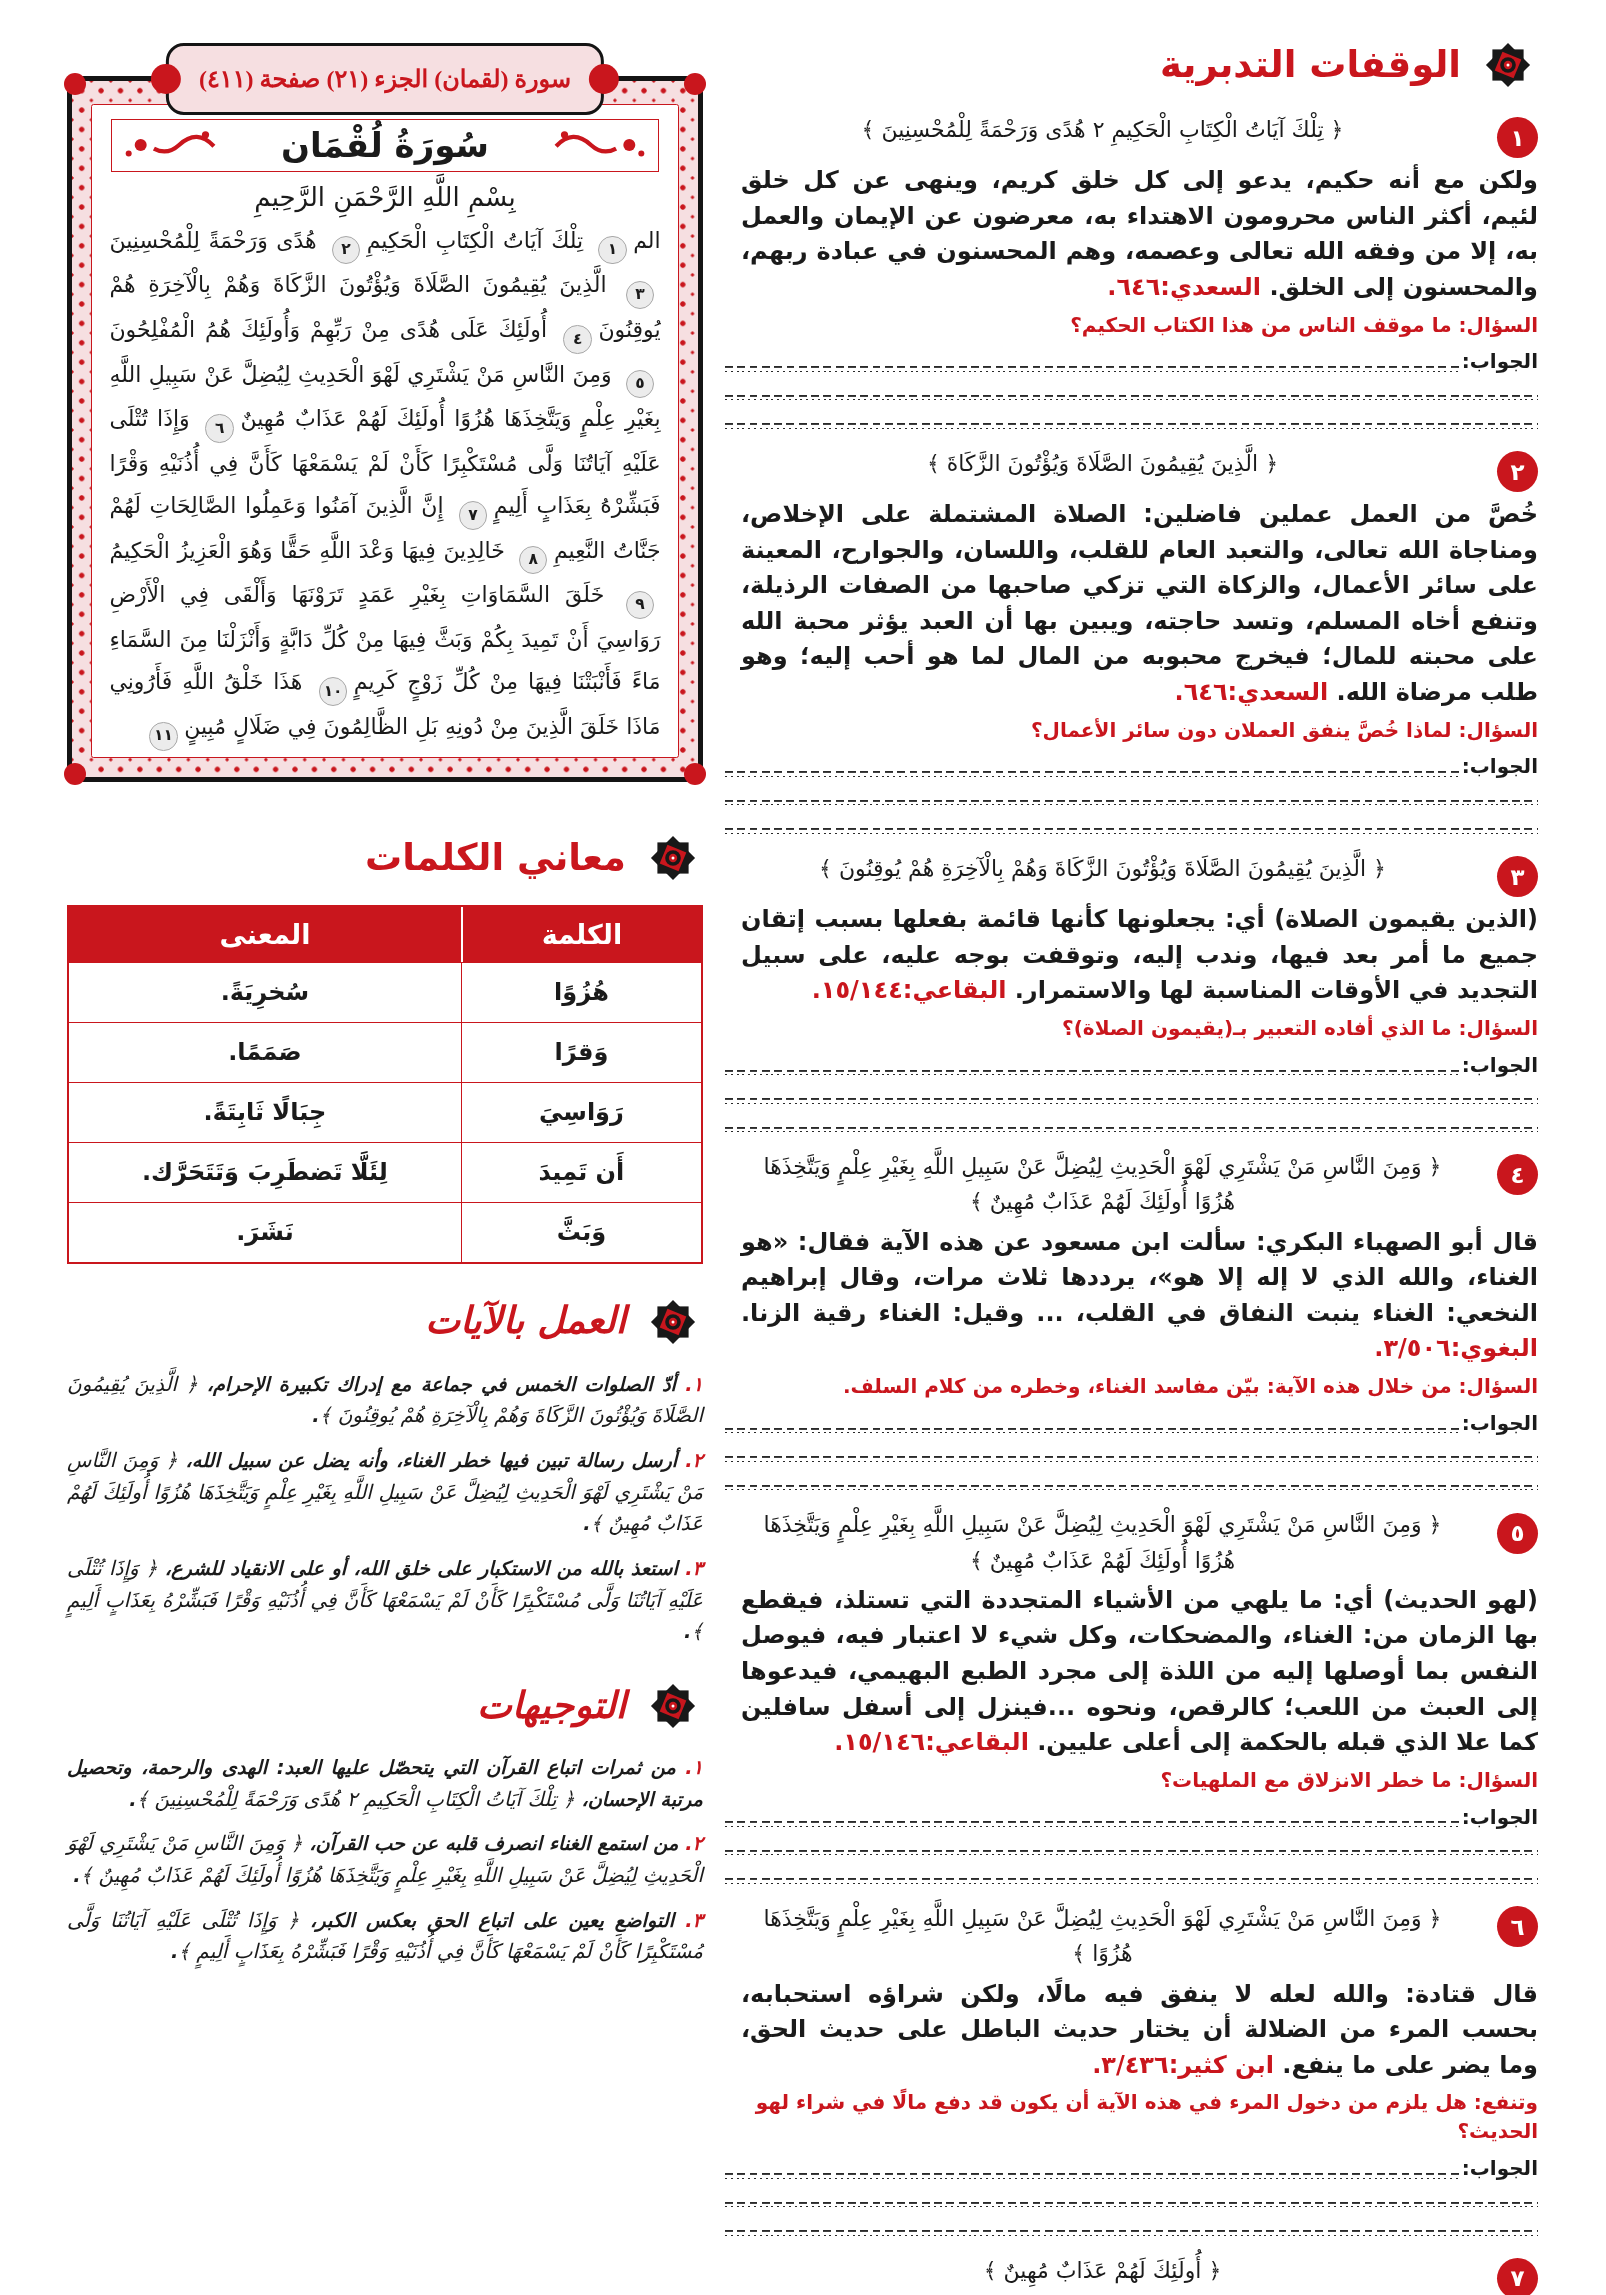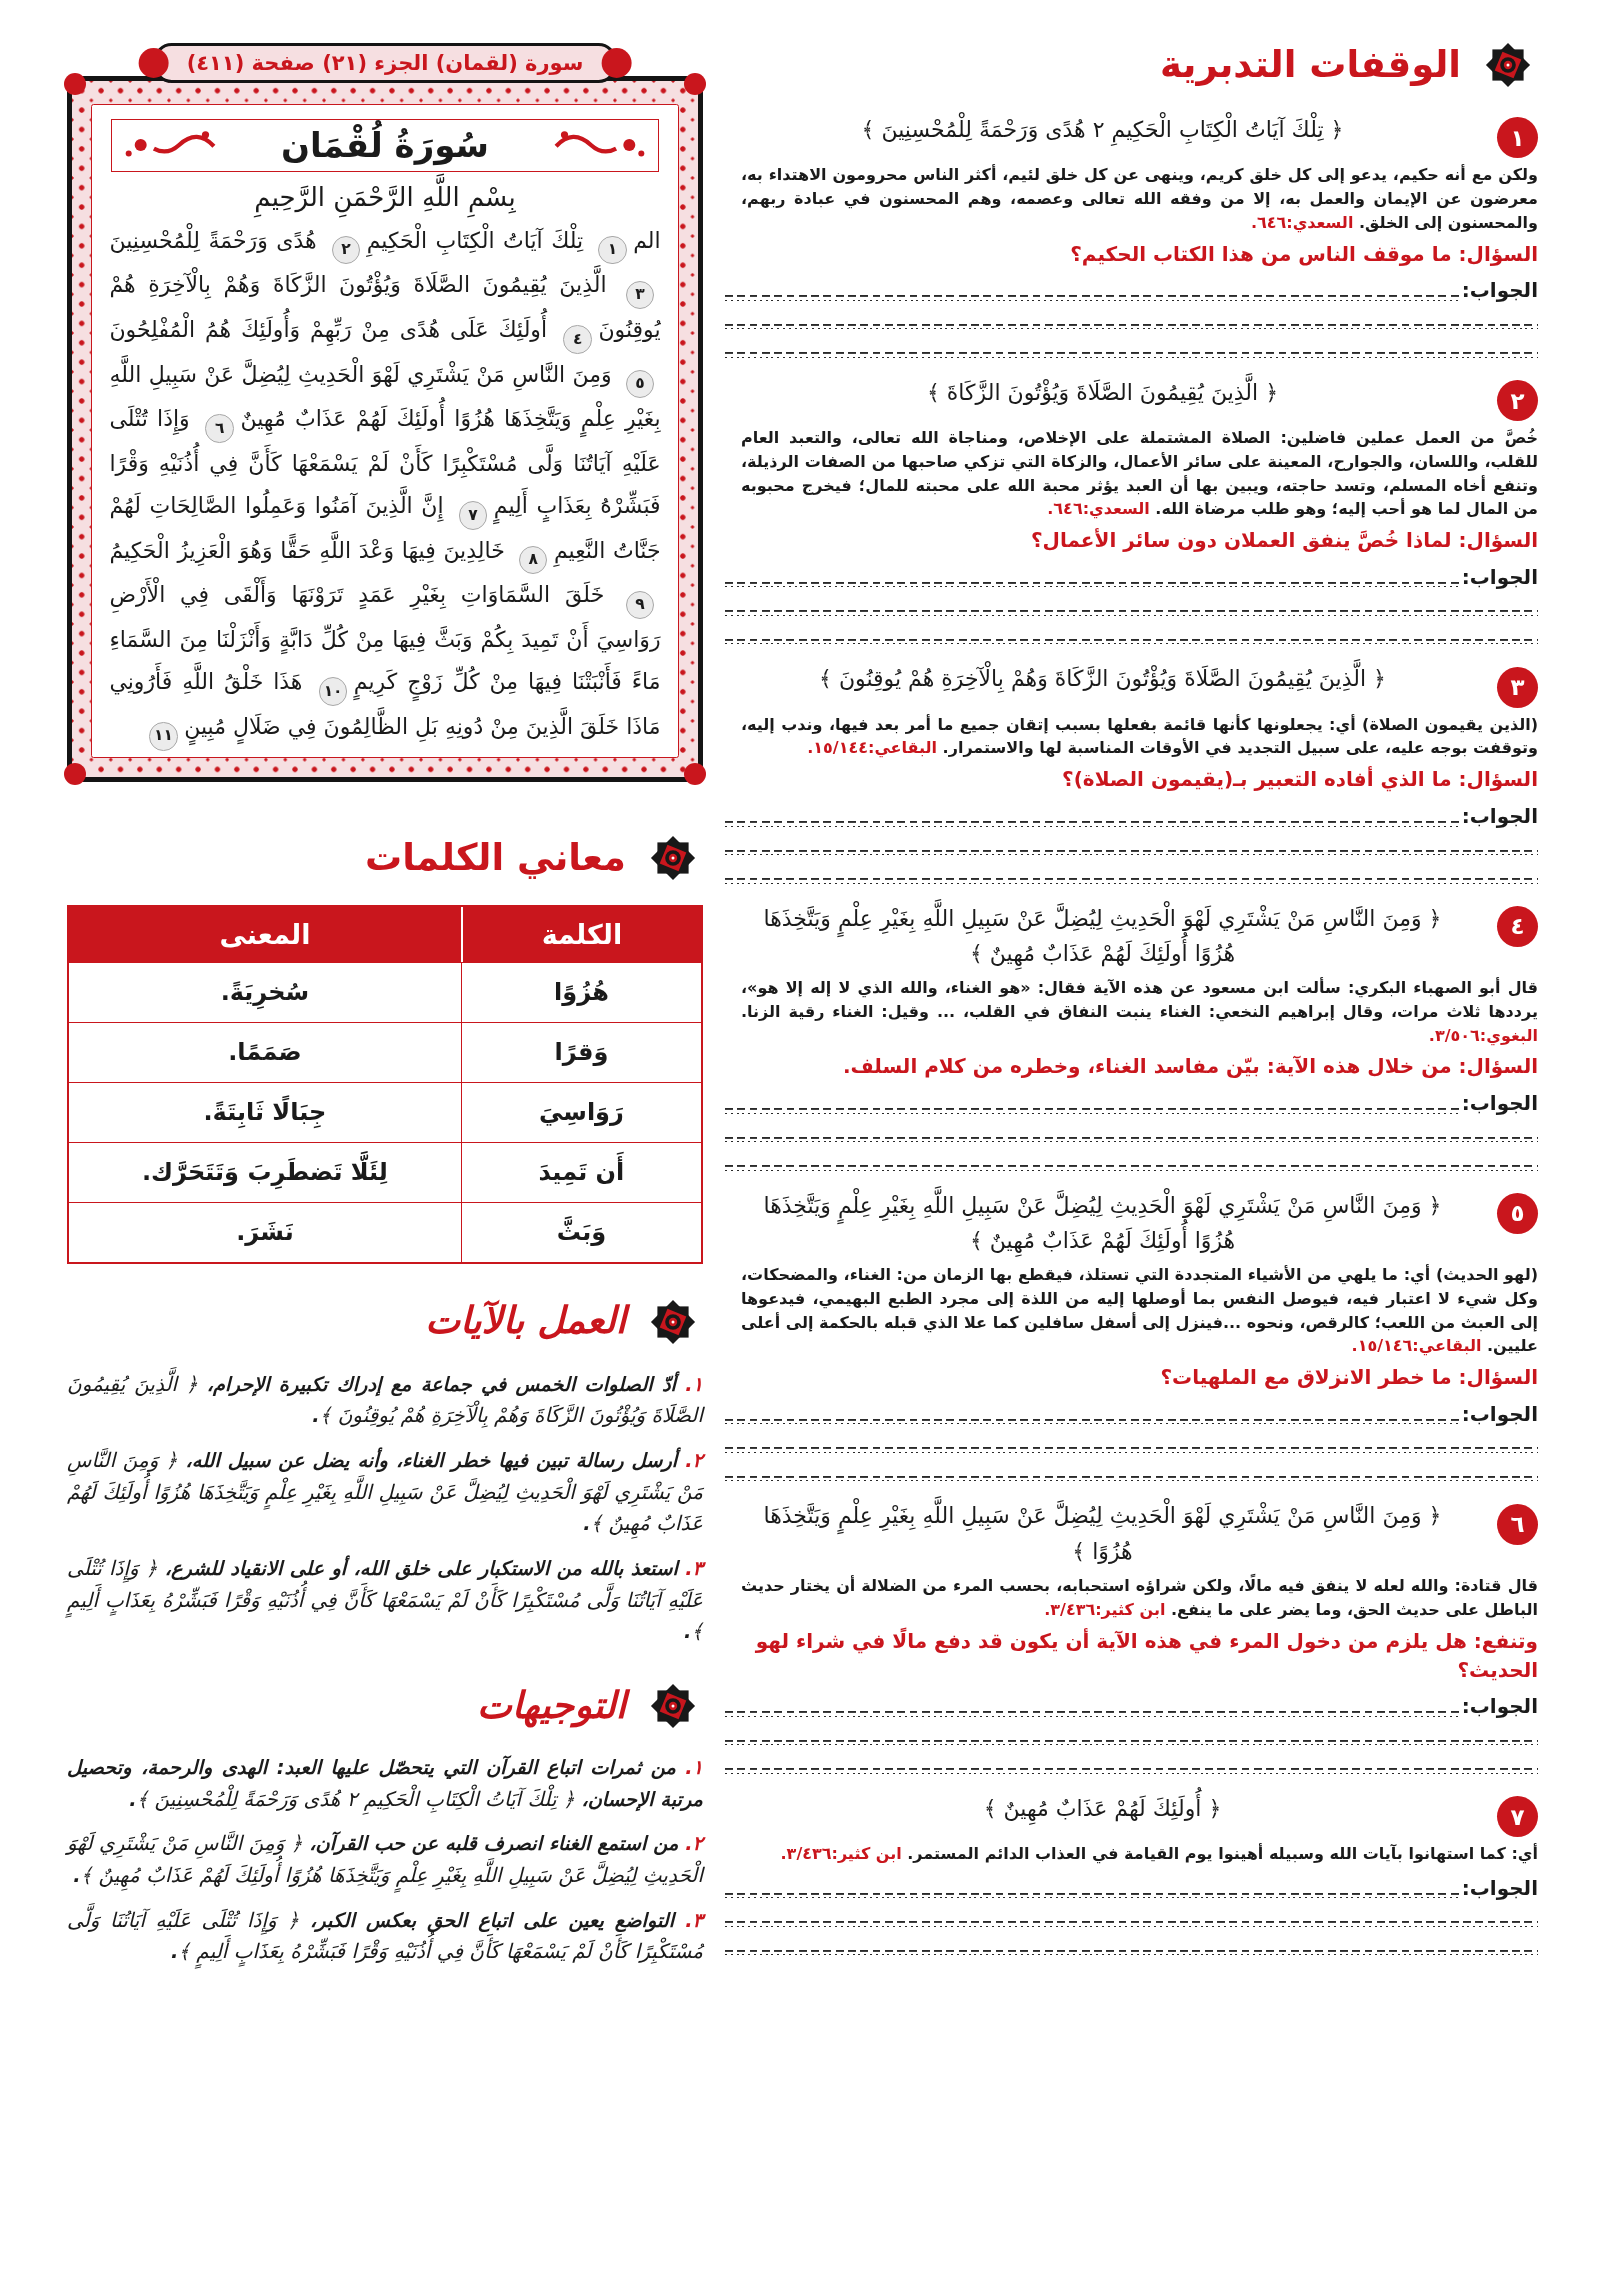--- a/index.html
+++ b/index.html
@@ -22,21 +22,21 @@
   .rosette{width:60px;height:60px;flex:none;}
   .sec-title{color:var(--red);font-weight:bold;font-size:37px;line-height:1.1;}
 
   
   .witem{margin-bottom:15.5px;}
   .wverse{display:flex;align-items:flex-start;gap:17px;margin-bottom:5.2px;}
   .wnum{flex:none;width:41px;height:41px;border-radius:50%;background:var(--red);
         color:#fff;display:flex;align-items:center;justify-content:center;
         font-size:23px;font-weight:bold;margin-top:5.2px;}
   .wversetext{flex:1;text-align:center;font-size:22px;line-height:1.6;font-weight:normal;padding:0 19.4px;}
-  .wbody{font-size:16px;line-height:1.48;font-weight:bold;text-align:justify;margin-left:16px;}
+  .wbody{font-size:24px;line-height:1.48;font-weight:bold;text-align:justify;margin-left:16px;}
   .wsrc{color:var(--red);}
   .wq{color:var(--red);font-weight:bold;font-size:20px;line-height:1.45;margin-top:5.2px;}
   .wans{display:flex;align-items:flex-end;margin-top:7.8px;}
   .wans .lbl{flex:none;font-weight:bold;font-size:20px;line-height:1.2;}
   .ansfill{flex:1;height:26px;
     background-image:
       repeating-linear-gradient(90deg,#2a2a2a 0 7.8px,transparent 7.8px 12.3px),
       repeating-linear-gradient(90deg,#2a2a2a 0 1.9px,transparent 1.9px 5.8px);
     background-size:100% 1.9px,100% 1.3px;
     background-position:left bottom 5.2px,left bottom 1.3px;
@@ -53,21 +53,21 @@
   .mushaf{position:relative;margin-top:41px;border:5.2px solid #141414;border-radius:17px;
     background-color:var(--pink);
     background-image:
       radial-gradient(circle,var(--red) 2.3px,transparent 3px),
       radial-gradient(circle,var(--red) 1.3px,transparent 1.9px);
     background-size:19.4px 19.4px,19.4px 19.4px;background-position:0 0,9.7px 9.7px;
     padding:23px 19.4px 19.4px;}
   .mushaf-inner{background:#fff;border:1.9px solid var(--red);padding:11.7px 17px 6.5px;border-radius:2.6px;}
   .mbanner{position:absolute;top:-38px;left:50%;transform:translateX(-50%);
     background:var(--pink);border:3.9px solid #141414;border-radius:18px;
-    padding:5px 30px;white-space:nowrap;color:var(--red);font-weight:bold;font-size:21px;z-index:3;}
+    padding:19px 30px;white-space:nowrap;color:var(--red);font-weight:bold;font-size:24px;z-index:3;font-family:Liberation Serif, serif;}
   .bknob{position:absolute;top:50%;transform:translateY(-50%);width:30px;height:30px;
     border-radius:50%;background:var(--red);}
   .bknob.k-right{right:-18px;} .bknob.k-left{left:-18px;}
   .cdot{position:absolute;width:22px;height:22px;border-radius:50%;background:var(--red);z-index:2;}
   .cdot.tl{top:-7.8px;left:-7.8px;} .cdot.tr{top:-7.8px;right:-7.8px;}
   .cdot.bl{bottom:-7.8px;left:-7.8px;} .cdot.br{bottom:-7.8px;right:-7.8px;}
   .sura-box{border:1.9px solid var(--red);margin:2.6px 1.3px 6.5px;padding:5.2px 9px;
     display:flex;align-items:center;justify-content:space-between;gap:1px;}
   .flourish{width:97px;height:36px;flex:none;}
   .flourish.flip{transform:scaleX(-1);}

